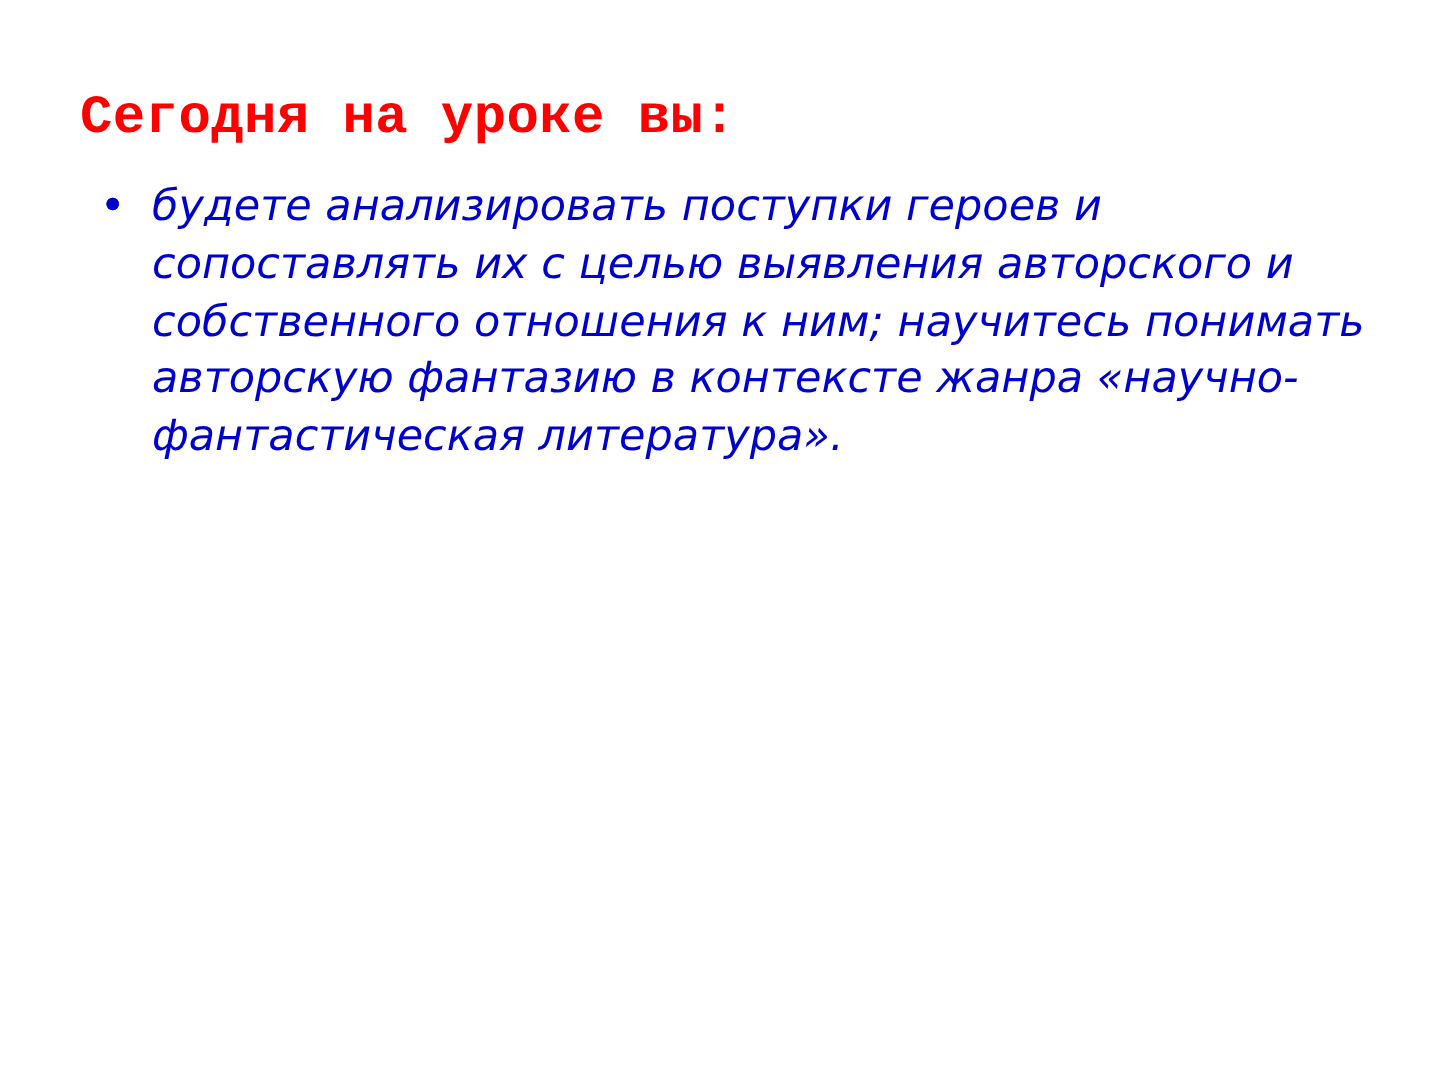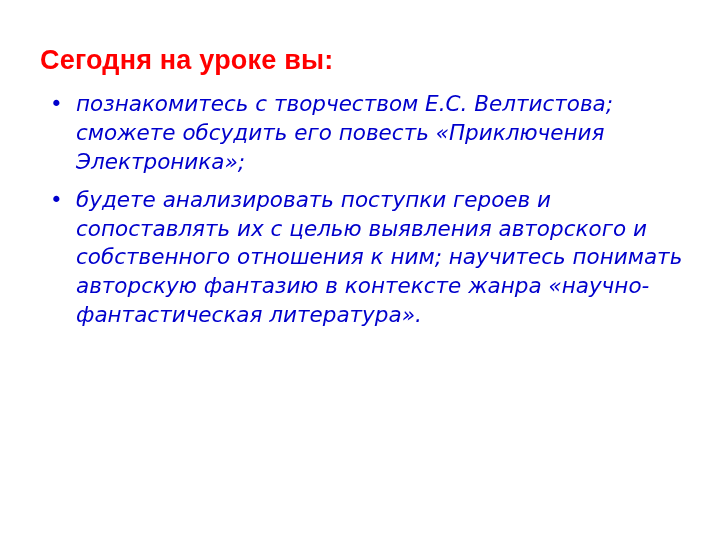--- a/index.html
+++ b/index.html
@@ -15,21 +15,21 @@
   }
   .slide {
     position: relative;
     width: 720px;
     height: 540px;
     box-sizing: border-box;
     padding: 44px 24px 0 40px;
   }
   .slide-title {
     color: #ff0000;
-    font-family: Liberation Sans, sans-serif;
+    font-family: Liberation Mono, monospace;
     font-weight: bold;
     font-size: 27px;
     line-height: 1.2;
     margin: 0 0 14px 0;
     letter-spacing: 0.2px;
   }
   .bullet-list {
     list-style: none;
     margin: 0;
     padding: 0;
@@ -57,20 +57,19 @@
 </style>
 </head>
 <body>
 
 <div class="slide">
   <h1 class="slide-title">Сегодня на уроке вы:</h1>
 
   <ul class="bullet-list">
     <li class="bullet-item">
       <span class="dot">•</span>
-      <span>познакомитесь с творчеством Е.С. Велтистова; сможете обсудить его повесть «Приключения Электроника»;</span>
     </li>
     <li class="bullet-item">
       <span class="dot">•</span>
       <span> будете анализировать поступки героев и сопоставлять их с целью выявления авторского и собственного отношения к ним; научитесь понимать авторскую фантазию в контексте жанра «научно-фантастическая литература».</span>
     </li>
   </ul>
 </div>
 
 </body></html>

